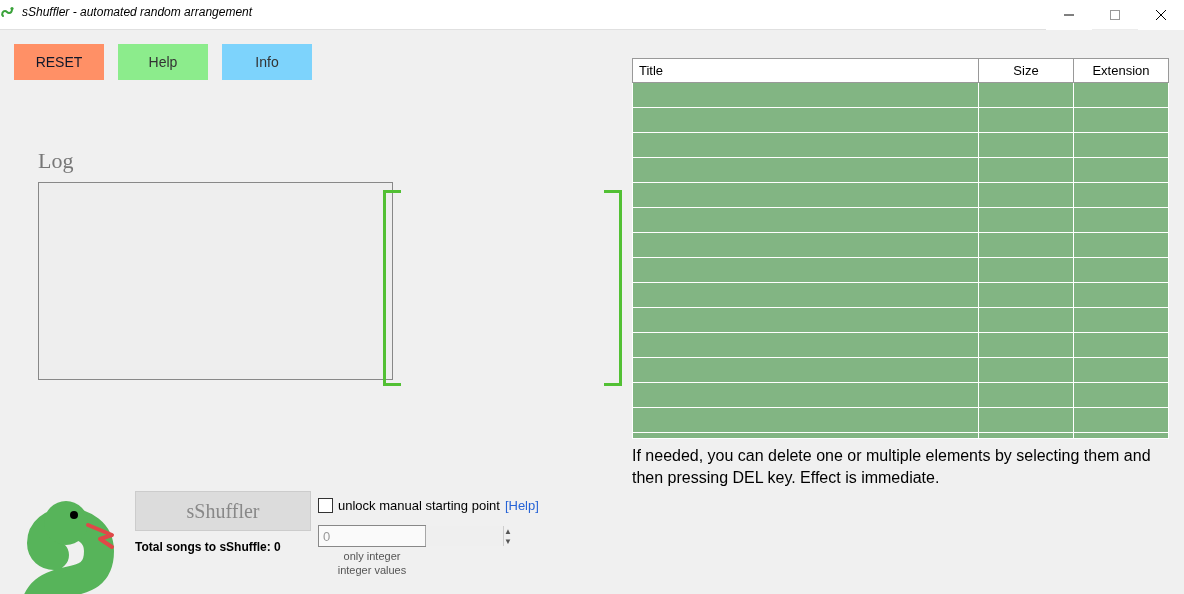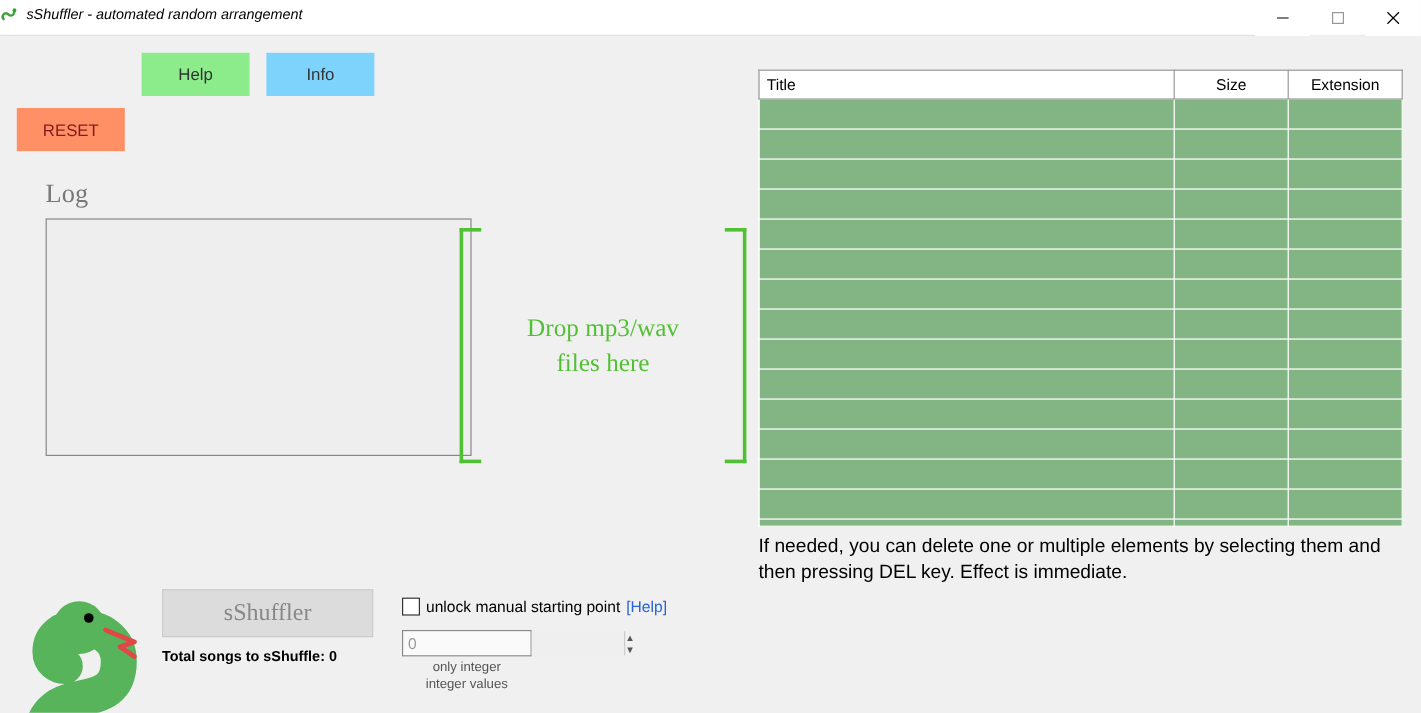--- a/index.html
+++ b/index.html
@@ -9,21 +9,21 @@
   .titlebar { height: 30px; background: #fff; display: flex; align-items: center; justify-content: space-between; border-bottom: 1px solid #e0e0e0; }
   .titlebar-left { display: flex; align-items: flex-start; padding-left: 0; gap: 6px; font-style: italic; }
   .titlebar-title { color: #000; font-size: 12px; }
   .win-controls { display: flex; height: 100%; }
   .win-btn { width: 46px; height: 30px; display: flex; align-items: center; justify-content: center; background: #fff; }
   .win-btn svg { display: block; }
 
   
   .btnrow { display: flex; gap: 0; padding: 14px 0 0 14px; }
   .mainbtn { width: 90px; height: 36px; display: flex; align-items: center; justify-content: center; font-size: 14px; margin-right: 14px; cursor: pointer; }
-  .b-reset { background: #ff9066; color: #7f1d1d; margin-top: 46px; }
+  .b-reset { background: #ff9066; color: #0f172a; }
   .b-help  { background: #8cec8c; color: #333; }
   .b-info  { background: #7dd3fc; color: #333; }
 
   
   .leftcol { position: absolute; left: 14px; top: 148px; width: 610px; margin-left: 24px; }
   .log-label { font-family: Georgia, 'Times New Roman', serif; font-size: 22px; color: #777; margin-bottom: 8px; }
   .log-box { width: 355px; height: 198px; border: 1px solid #888; background: #eee; }
 
   
   .dropzone { position: absolute; left: 383px; top: 190px; width: 239px; height: 196px; display: flex; align-items: center; justify-content: center; text-align: center; }
@@ -32,21 +32,21 @@
   .dz-right { right: 0; border-right: 3px solid #52c034; }
   .drop-text { color: #52c034; font-family: Georgia, 'Times New Roman', serif; font-size: 21px; line-height: 1.4; }
 
   
   .snake { position: absolute; left: 4px; bottom: -30px; }
 
   .shuffle-btn { position: absolute; left: 135px; top: 491px; width: 176px; height: 40px; background: #dcdcdc; border: 1px solid #ccc; color: #888; font-family: Georgia, 'Times New Roman', serif; font-size: 20px; display:flex; align-items:center; justify-content:center; cursor: default; }
   .total-line { position: absolute; left: 135px; top: 540px; font-size: 12px; font-weight: 600; color: #000; }
 
   
-  .opts { position: absolute; left: 335px; top: 498px; width: 280px; font-size: 13px; color: #000; }
+  .opts { position: absolute; left: 318px; top: 498px; width: 280px; font-size: 13px; color: #000; }
   .opts .row1 { display: flex; align-items: center; gap: 5px; margin-bottom: 12px; }
   .chk { width: 15px; height: 15px; border: 1px solid #333; background: #fff; display:inline-block; }
   .help-link { color: #2663d6; cursor: pointer; }
   .stepper { display: flex; align-items: stretch; border: 1px solid #888; width: 108px; height: 22px; background: #fff; }
   .stepper input { flex: 1 1 auto; border: none; padding: 0 4px; font-size: 13px; color: #999; outline: none; }
   .stepper .arrows { width: 18px; display:flex; flex-direction:column; border-left:1px solid #ccc; }
   .stepper .ar { flex:1; display:flex; align-items:center; justify-content:center; font-size:8px; color:#555; cursor:pointer; }
   .hint { font-size: 11px; color: #555; text-align:center; width:108px; line-height:1.3; margin-top:2px; }
 
   
@@ -103,24 +103,20 @@
 </div>
 
 <div class="leftcol">
   <div class="log-label">Log</div>
   <div class="log-box"></div>
 </div>
 
 <div class="dropzone">
   <div class="dz-bracket dz-left"></div>
   <div class="dz-bracket dz-right"></div>
-  <div class="drop-text">
-    <span>Drop mp3/wav</span><br>
-    <span>files here</span>
-  </div>
 </div>
 
 <div class="snake">
   <svg width="130" height="130" viewBox="0 0 130 130">
     <path d="M30 130 C30 70 95 110 95 60 C95 42 80 32 62 32 C48 32 38 40 38 52 C38 60 44 64 50 64" stroke="#57b45a" stroke-width="30" fill="none" stroke-linecap="round"></path>
     <circle cx="62" cy="32" r="22" fill="#57b45a"></circle>
     <circle cx="70" cy="24" r="4" fill="#000"></circle>
     <path d="M84 34 L108 44 L96 48 L108 56" stroke="#e04848" stroke-width="4" fill="none" stroke-linecap="round" stroke-linejoin="round"></path>
   </svg>
 </div>

